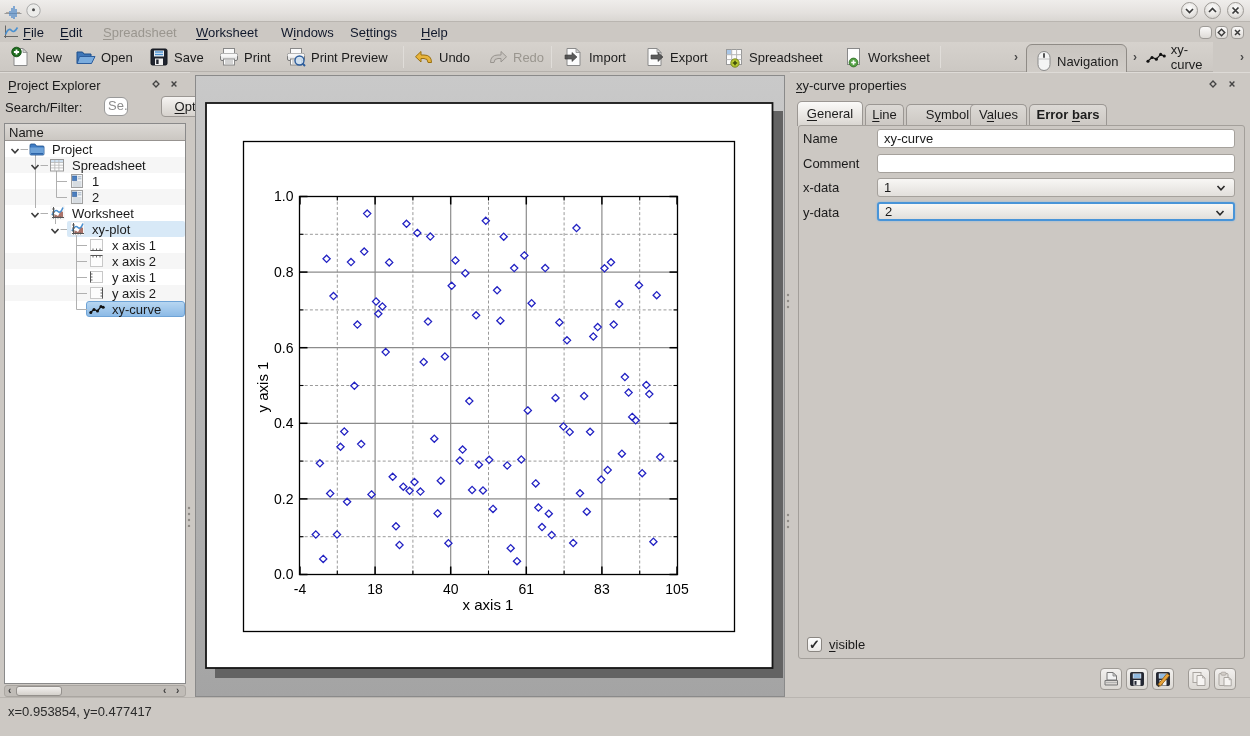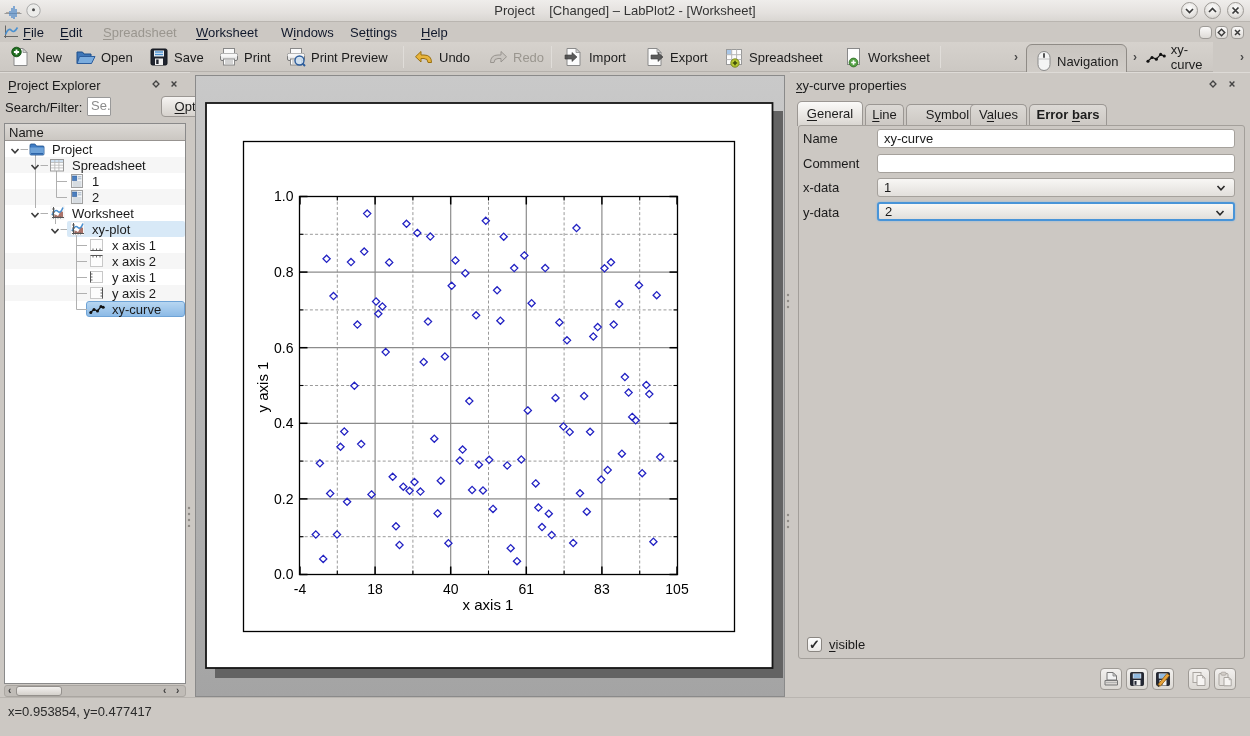--- a/index.html
+++ b/index.html
@@ -27,21 +27,21 @@
   background:linear-gradient(#d6d2cd,#ccc8c3); border-bottom:1px solid #b5b1ac; }
 .tbtn { position:absolute; top:0; height:30px; display:flex; align-items:center; gap:4px; color:#1c1c1c; font-size:13px;}
 .tsep { position:absolute; top:4px; width:1px; height:22px; background:#b2aea9; border-right:1px solid #e0ddd9;}
 .tbtn.dis { color:#9a968f; }
 .chev { position:absolute; top:8px; color:#4a4a4a; font-size:12px; font-weight:bold;}
 
 
 #ldock { left:0; top:72px; width:190px; height:625px; background:#ccc8c3; border-top:1px solid #dedbd7;}
 .docktitle { font-size:13px; color:#1b1b1b; }
 .dockbtn { position:absolute; color:#3c3c3c; font-size:11px; }
-#searchbox { left:87px; top:24px; width:24px; height:19px; background:#fff; border:1px solid #999; border-radius:1px; color:#8c8c8c; font-size:13px; padding-left:3px; overflow:hidden;}
+#searchbox { left:104px; top:24px; width:24px; height:19px; background:#fff; border:1px solid #999; border-radius:6px; color:#8c8c8c; font-size:13px; padding-left:3px; overflow:hidden;}
 #optionsbtn { left:114px; top:23px; width:72px; height:21px; border-radius:4px;
   background:linear-gradient(#f6f4f2,#e2dfdb 60%,#d6d2cd); border:1px solid #9b9793; text-align:center; line-height:19px;margin-left:47px;}
 #treepanel { left:4px; top:50px; width:182px; height:561px; background:#fff; border:1px solid #8a8a8a; overflow:hidden;}
 #treeheader { left:0; top:0; width:180px; height:17px; background:linear-gradient(#dcd9d5,#cbc7c2); border-bottom:1px solid #979390; padding:1px 0 0 4px; }
 .trow { position:absolute; left:0; width:180px; height:16px; }
 .trow.alt { background:#f6f6f6; }
 .tlabel { position:absolute; top:1px; font-size:13px; }
 #lscroll { left:4px; top:612px; width:182px; height:12px; background:#c0bcb7; border-radius:3px; border:1px solid #aaa6a1;}
 #lscroll .handle { position:absolute; left:11px; top:0px; width:46px; height:10px; border-radius:3px; background:linear-gradient(#f2f0ee,#d5d1cc); border:1px solid #94908c;}
 .sarrow { position:absolute; top:-1px; color:#3c3c3c; font-size:10px; font-weight:bold;}
@@ -81,21 +81,20 @@
         </g>
         <g stroke="#b0a8a0" stroke-width="1">
           <line x1="2" y1="9.5" x2="5" y2="9.5"></line>
           <line x1="13" y1="9.5" x2="16" y2="9.5"></line>
         </g>
       </svg></div>
     <div class="abs" style="left:26px;top:3px;"><svg width="15" height="15" viewBox="0 0 15 15">
         <circle cx="7.5" cy="7.5" r="6.7" fill="#ececea" stroke="#a8a8a8" stroke-width="1"></circle>
         <circle cx="7.5" cy="6.8" r="1.5" fill="#4a4a4a"></circle>
       </svg></div>
-    <div class="abs" id="title-text">Project&nbsp;&nbsp;&nbsp;&nbsp;[Changed] – LabPlot2 - [Worksheet]</div>
   <div class="abs winbtn" style="left:1181px;">
       <svg width="15" height="15" viewBox="0 0 15 15">
         <path d="M4 6 L7.5 9.5 L11 6" fill="none" stroke="#3a3a3a" stroke-width="1.7"></path>
       </svg>
     </div>
   <div class="abs winbtn" style="left:1204px;">
       <svg width="15" height="15" viewBox="0 0 15 15">
         <path d="M4 9 L7.5 5.5 L11 9" fill="none" stroke="#3a3a3a" stroke-width="1.7"></path>
       </svg>
     </div>

